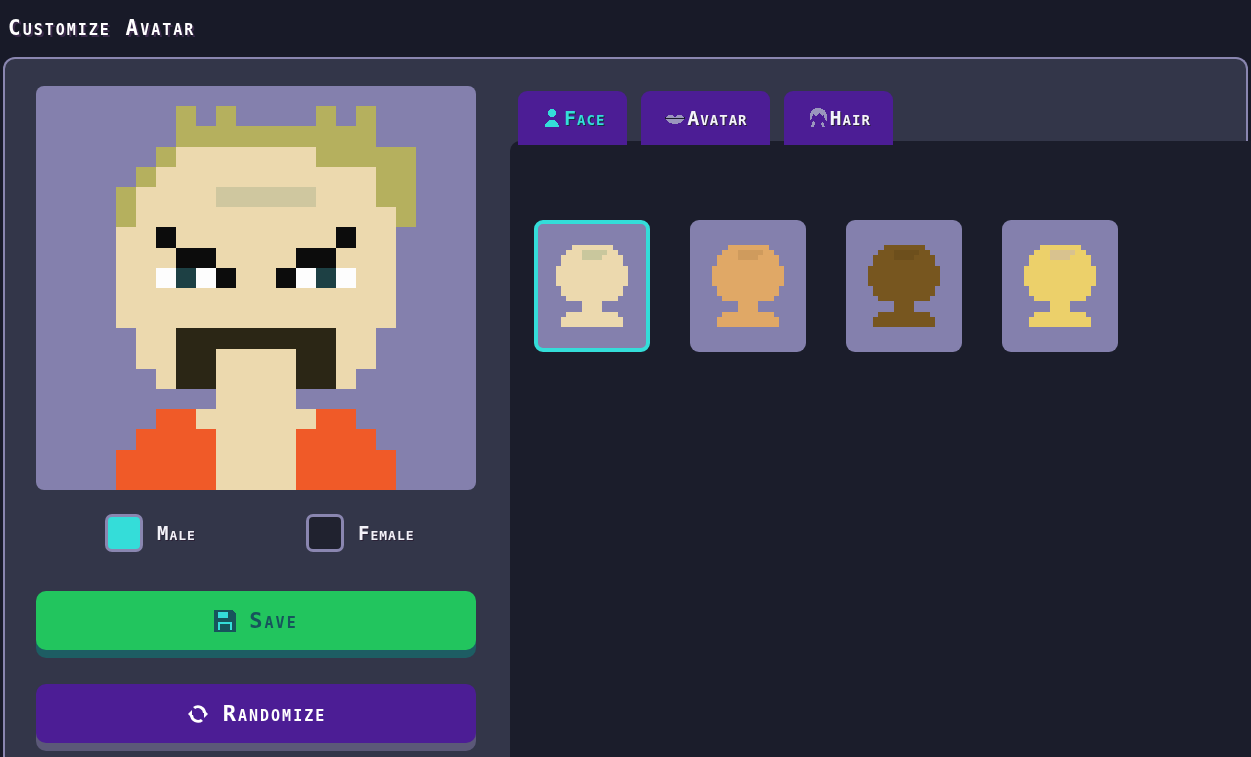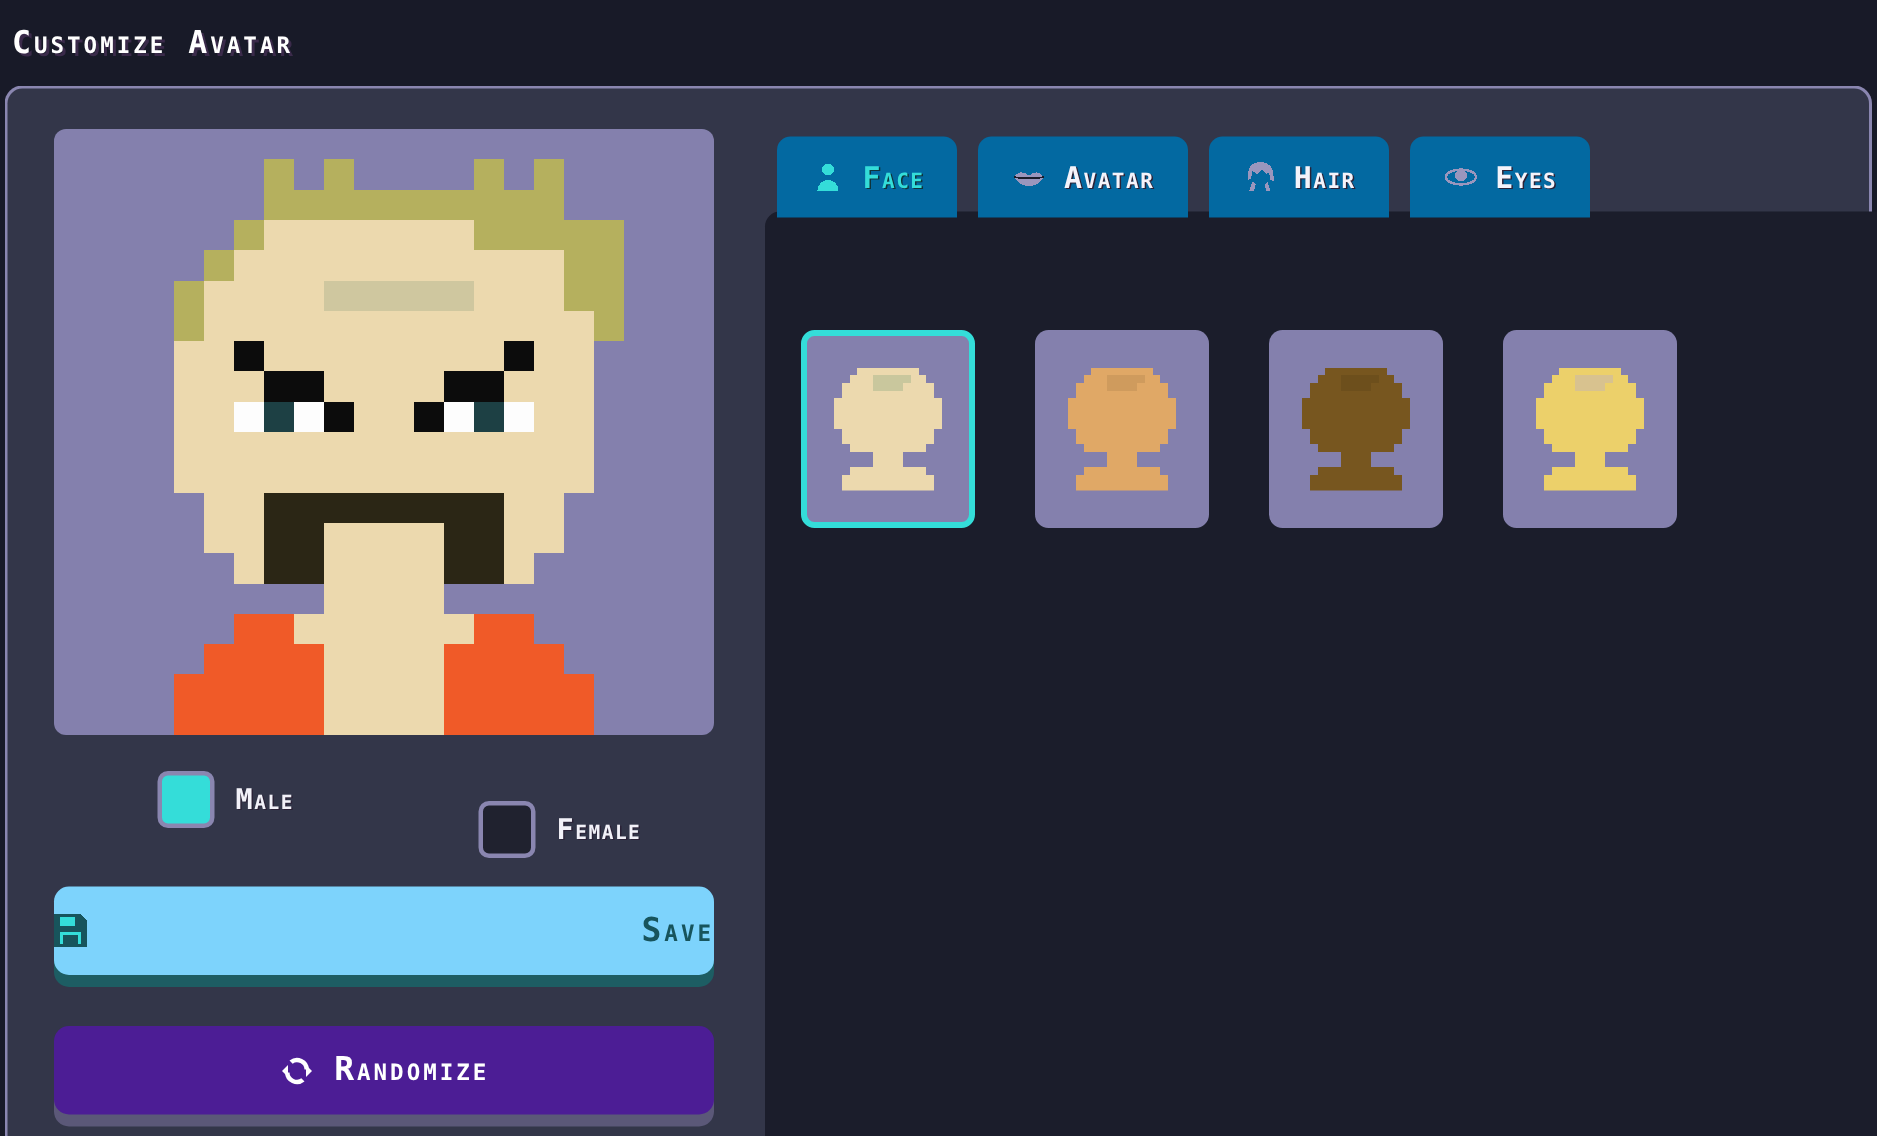--- a/index.html
+++ b/index.html
@@ -85,21 +85,21 @@
   }
   .gender-option {
     position: absolute;
     top: 0;
     display: flex;
     align-items: center;
     gap: 14px;
     cursor: pointer;
   }
   #gender-option-male  { left: 69px; }
-  #gender-option-female { left: 283px; margin-top: 20px; }
+  #gender-option-female { left: 270px; }
   .gender-box {
     width: 38px;
     height: 38px;
     border-radius: 7px;
     border: 3px solid #8a86b0;
     box-sizing: border-box;
     background: #20222f;
   }
   .gender-box.checked {
     background: #34ddd9;
@@ -122,23 +122,22 @@
     display: flex;
     align-items: center;
     justify-content: center;
     gap: 13px;
     cursor: pointer;
     border: none;
     padding: 0;
   }
   #save-button {
     top: 532px;
-    background: #7dd3fc;
+    background: #22c55e;
     box-shadow: 0 8px 0 #1d5d63;
-    justify-content: space-between;
   }
   #save-button .btn-label {
     color: #17545c;
     font-size: 22px;
     letter-spacing: 2px;
   }
   #randomize-button {
     top: 625px;
     background: #4c1d95;
     box-shadow: 0 8px 0 #5b5878;
@@ -155,25 +154,24 @@
     position: absolute;
     left: 513px;
     top: 28px;
     height: 58px;
     display: flex;
     align-items: flex-end;
     gap: 14px;
   }
   .tab {
     height: 54px;
-    background: #0369a1;
+    background: #4c1d95;
     border-radius: 9px 9px 0 0;
     display: flex;
     align-items: center;
-    gap: 11px;
     padding: 0 22px;
     box-sizing: border-box;
     cursor: pointer;
   }
   .tab-label {
     font-size: 20px;
     letter-spacing: 1px;
     color: #f4f3fa;
     text-shadow: 1px 1px 0 #2b2237;
     white-space: nowrap;
@@ -440,24 +438,15 @@
       </div>
       <div class="tab">
         <span class="tab-icon">
           <svg width="24" height="24" viewBox="0 0 24 24" shape-rendering="crispEdges">
             <path d="M12 2C7 2 4 5 4 10v4l2-1 1-5 3 2 3-3 3 3 2-1 1 5 2 1v-4c0-5-3-9-9-9z" fill="#9a96bd"></path>
             <path d="M7 15l-2 6h3l1-4zM17 15l2 6h-3l-1-4z" fill="#9a96bd"></path>
           </svg>
         </span>
         <span class="tab-label pix">Hair</span>
       </div>
-      <div class="tab">
-        <span class="tab-icon">
-          <svg width="24" height="24" viewBox="0 0 24 24" shape-rendering="crispEdges">
-            <ellipse cx="12" cy="12" rx="10" ry="5" fill="none" stroke="#9a96bd" stroke-width="1.6"></ellipse>
-            <circle cx="12" cy="11" r="4" fill="#9a96bd"></circle>
-          </svg>
-        </span>
-        <span class="tab-label pix">Eyes</span>
-      </div>
     </div>
 
 </div>
 
 </body></html>

